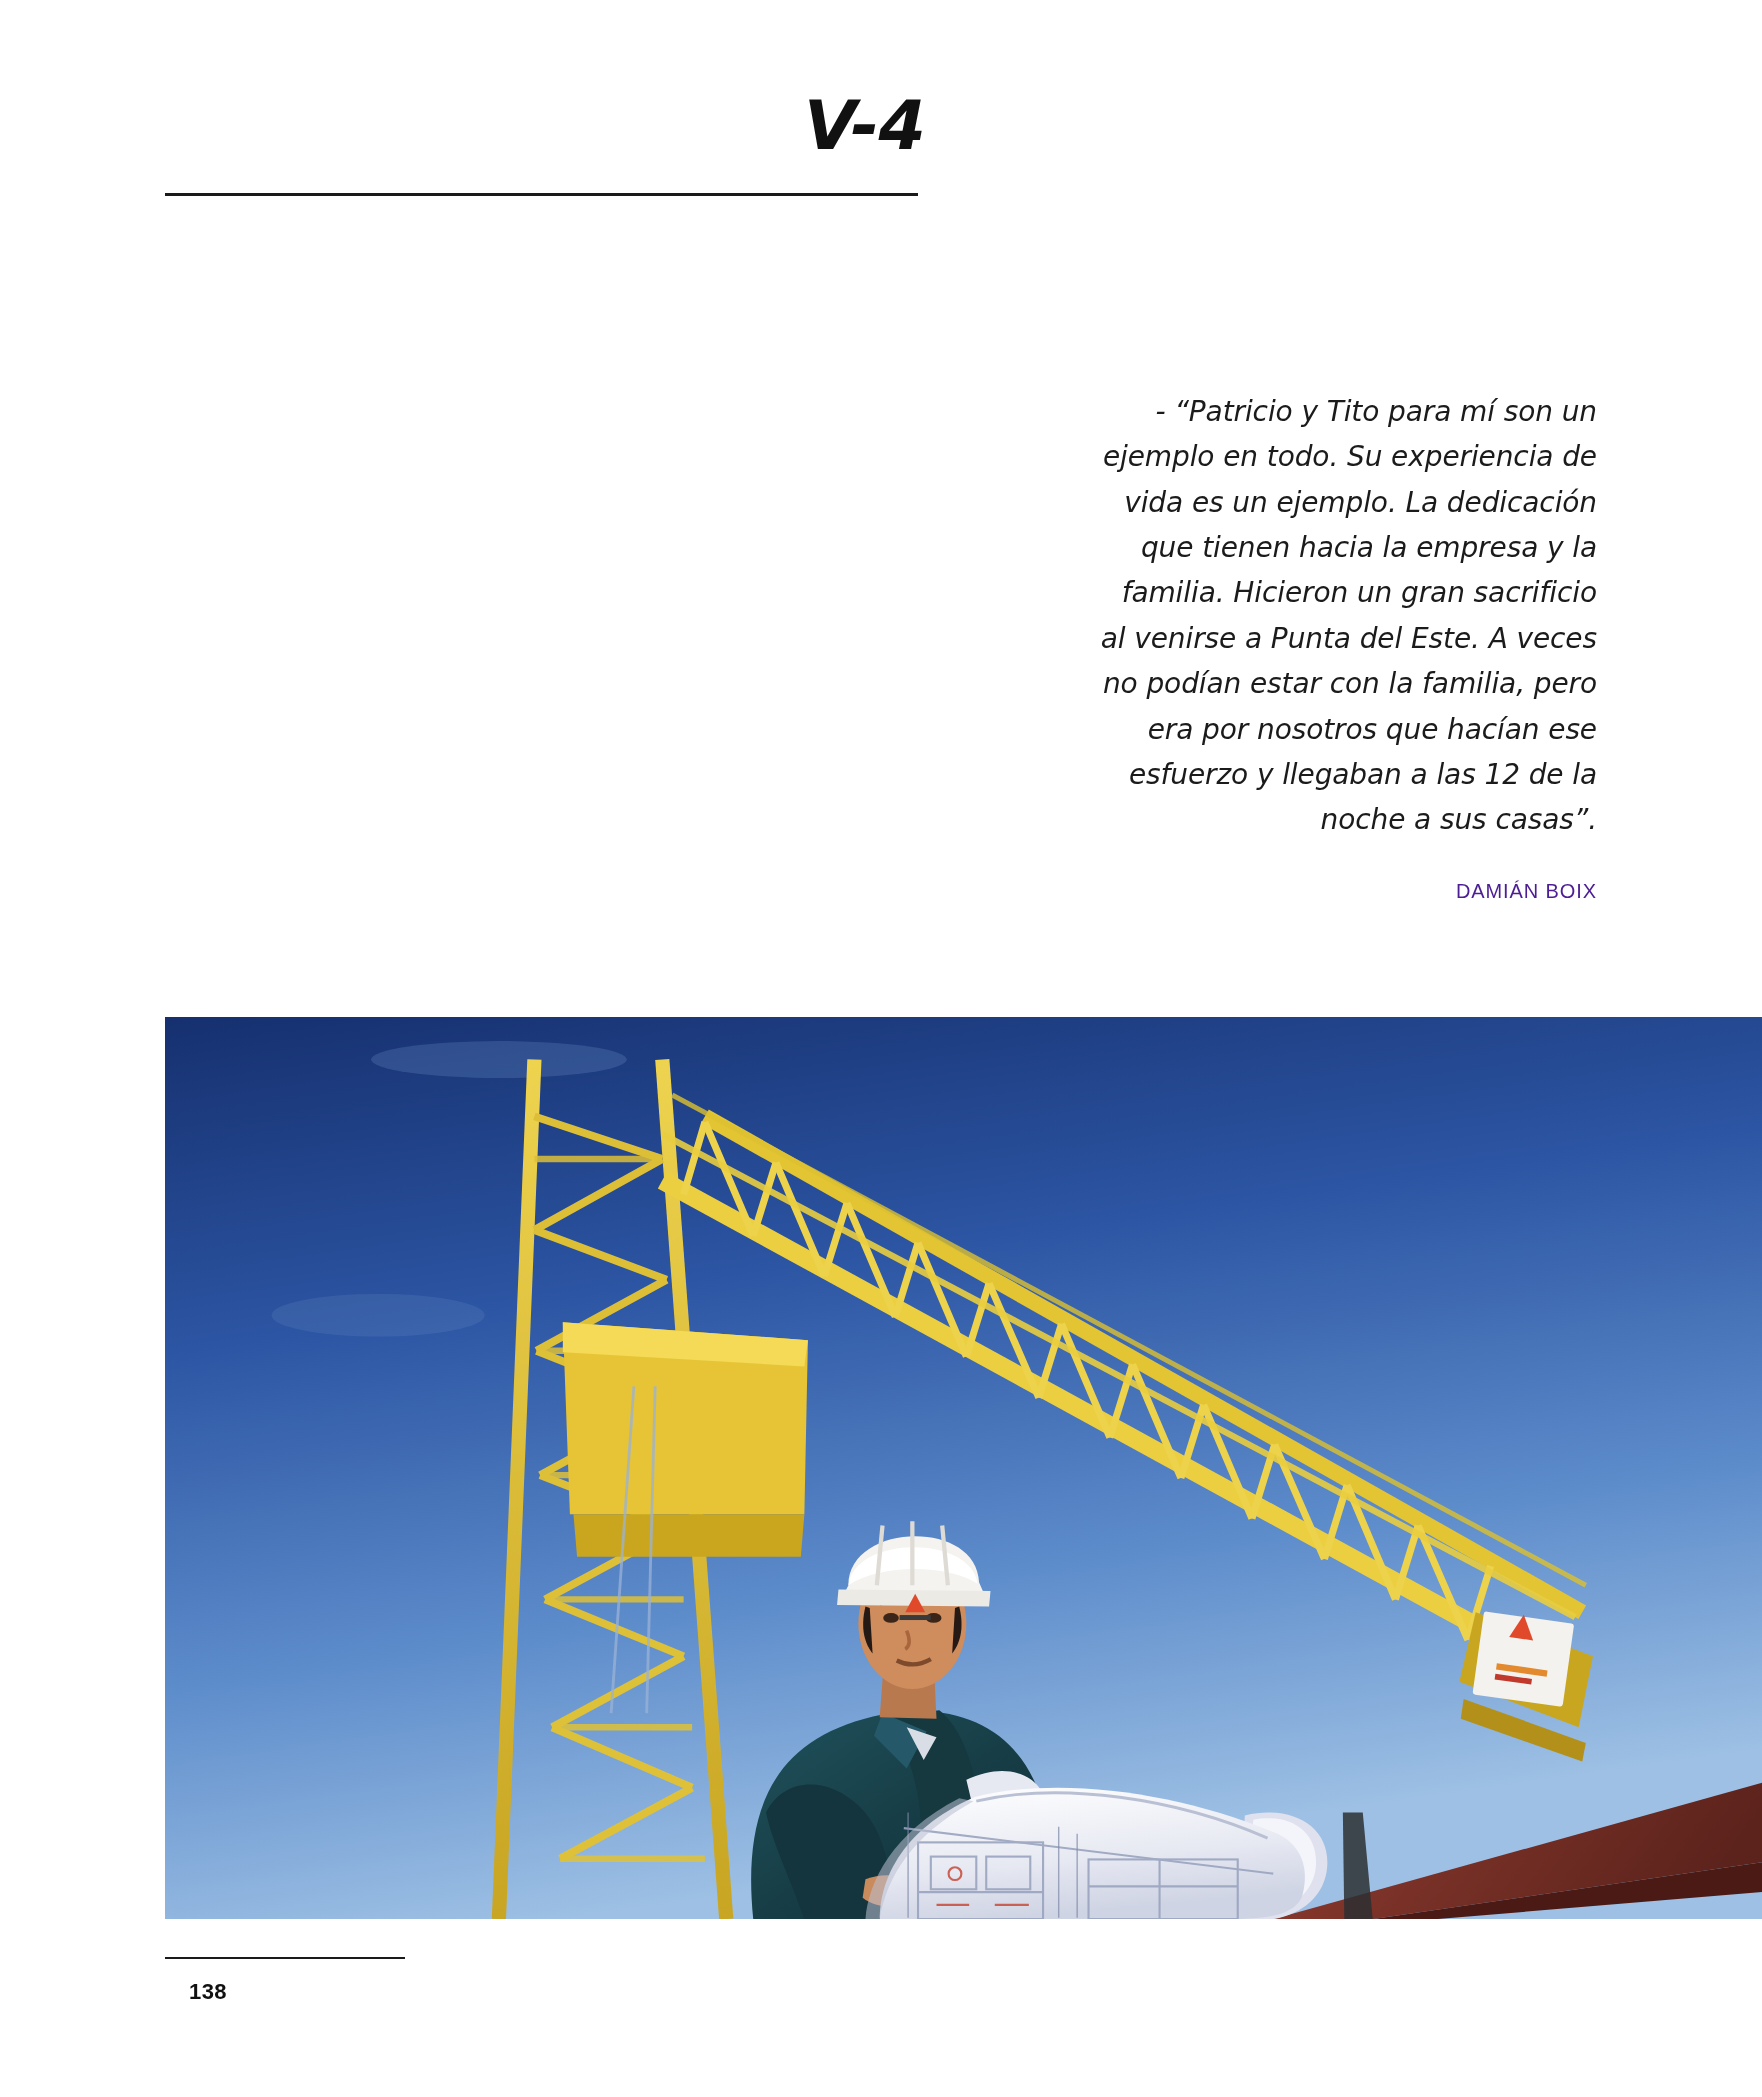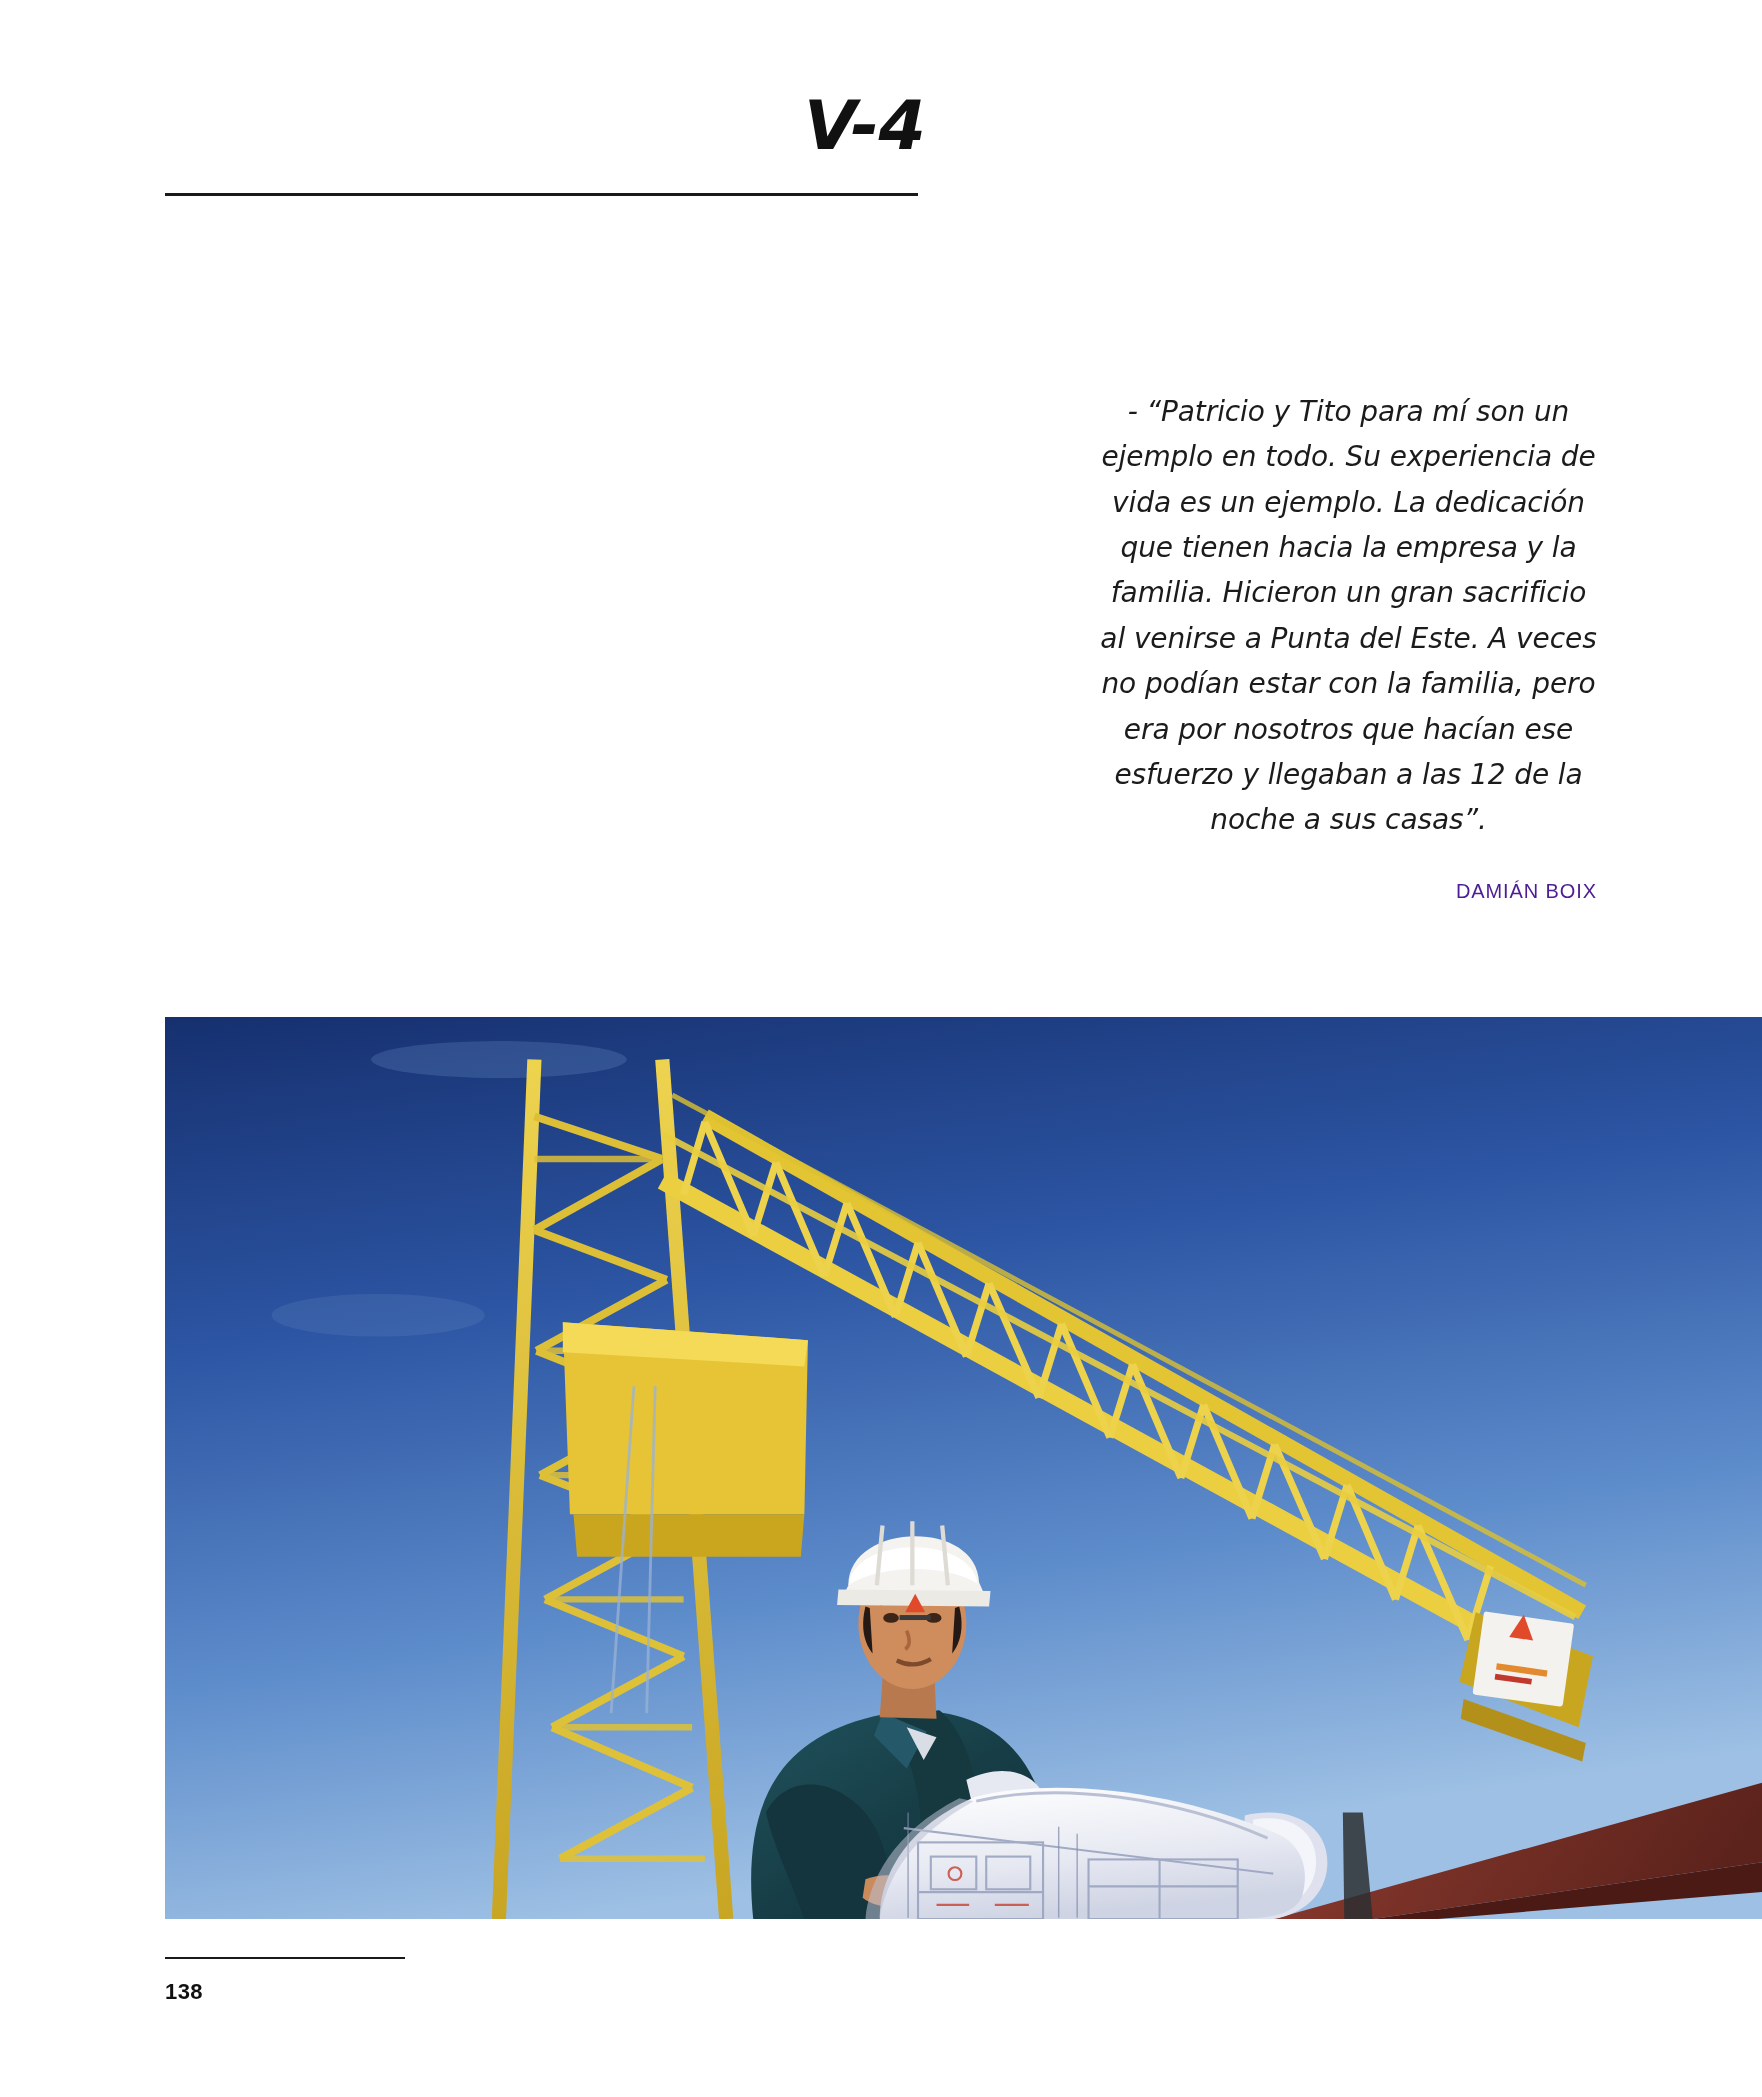--- a/index.html
+++ b/index.html
@@ -49,21 +49,20 @@
     text-align: right;
   }
   .quote-text {
     font-family: "DejaVu Sans", sans-serif;
     font-style: italic;
     font-size: 28px;
     line-height: 1.62;
     color: #1b1b1b;
     margin: 0;
     letter-spacing: -0.1px;
-    text-align: center;
   }
   .quote-attribution {
     margin-top: 37px;
     font-family: "Liberation Sans", sans-serif;
     font-size: 20px;
     letter-spacing: 0.9px;
     color: #4c1d95;
     text-transform: uppercase;
   }
 
@@ -90,20 +89,21 @@
     height: 2.1px;
     background: #1a1a1a;
     margin-bottom: 20px;
   }
   .folio .folio-number {
     font-family: "Liberation Sans", sans-serif;
     font-weight: 700;
     font-size: 22px;
     color: #111111;
     letter-spacing: 0.4px;
+    margin-left: 24px;
   }
 </style>
 </head>
 <body>
 
 <div class="page-heading">
   <h1 class="title">V-4</h1>
   <div class="rule"></div>
 </div>
 

